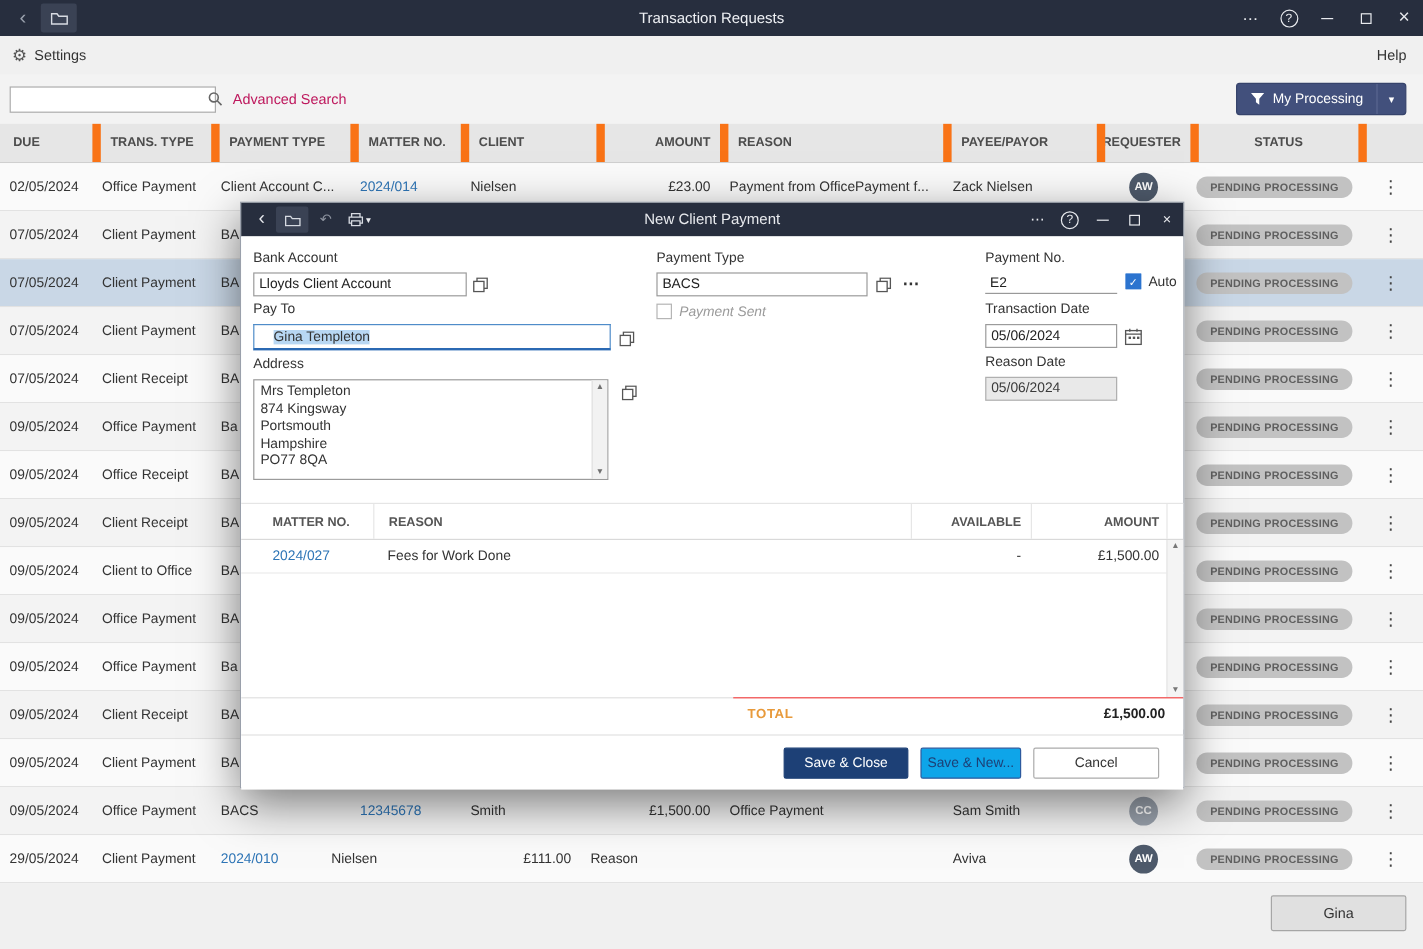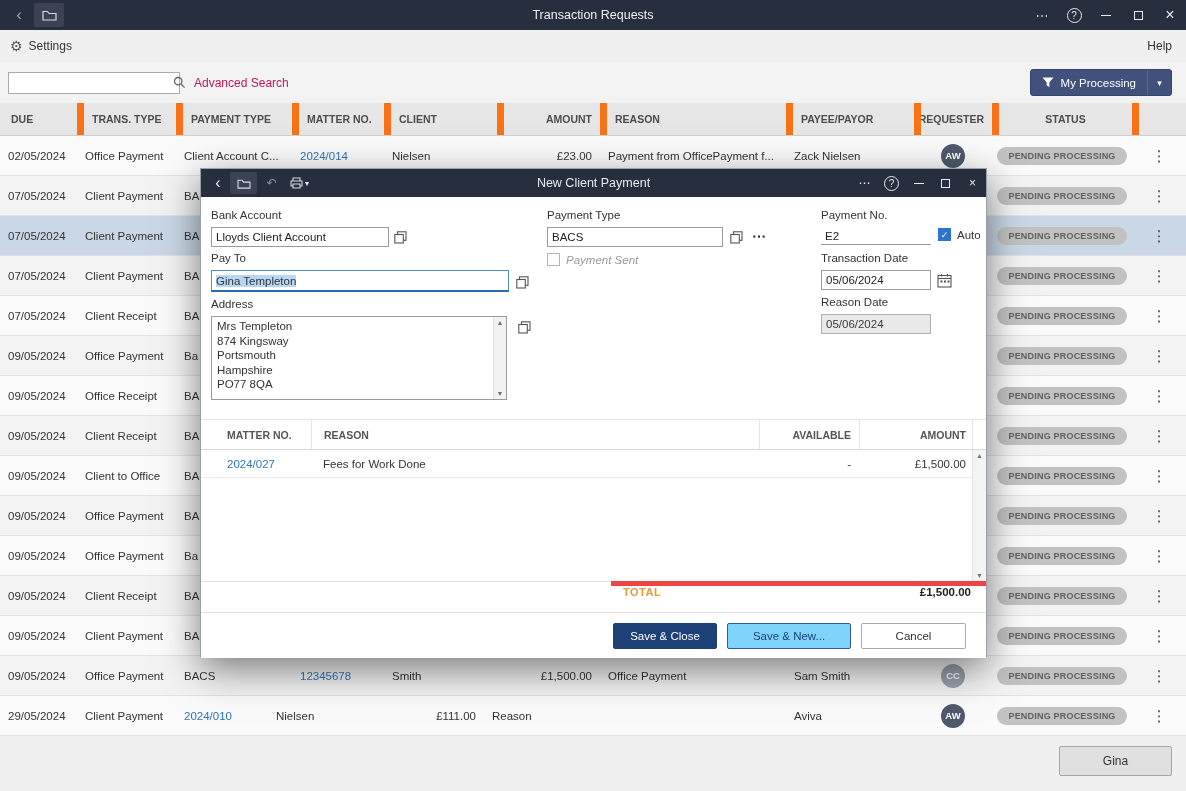--- a/index.html
+++ b/index.html
@@ -76,21 +76,21 @@
   .undo { color:#8d939f; font-size:14px; }
   .print-caret { font-size:8px; margin-left:2px; }
   .dlg-title { flex:1; text-align:center; font-size:12.5px; }
   .dlg-body { position:relative; flex:1 1 auto; font-size:11.5px; color:#333; background:#fff; }
 
   .f-label { position:absolute; font-size:11.5px; color:#333; white-space:nowrap; }
   .f-label.dim { color:#9a9a9a; }
   .f-input { position:absolute; height:20px; border:1px solid #9b9b9b; font-size:11.5px; padding:0 4px; color:#222; background:#fff; font-family:inherit; outline:none; }
   .f-input.readonly { background:#e9e9e9; border-color:#b0b0b0; color:#3a3a3a; }
   .f-input.underline-only { border:none; border-bottom:1px solid #999; height:18px; background:transparent; }
-  .payto { position:absolute; left:10px; top:73px; width:298px; height:22px; border:1px solid #4f8cc9; border-bottom:2px solid #2b69b3; display:flex; align-items:center; padding:0 4px; background:#fff; }
+  .payto { position:absolute; left:10px; top:73px; width:298px; height:22px; border:1px solid #4f8cc9; border-bottom:2px solid #2b69b3; display:flex; align-items:center; padding:0 16px; background:#fff; }
   .payto .sel { background:#b8d7f3; }
   .icon-btn { position:absolute; width:18px; height:18px; display:flex; align-items:center; justify-content:center; cursor:default; }
   .more-btn { position:absolute; font-size:14px; font-weight:700; color:#333; width:20px; text-align:center; cursor:default; }
   .address-box { position:absolute; left:10px; top:119px; width:296px; height:84px; border:1px solid #9b9b9b; display:flex; background:#fff; }
   .address-text { flex:1; padding:2px 5px; white-space:pre-line; line-height:14.5px; font-size:11.5px; overflow:hidden; }
   .mini-scroll { width:13px; background:#f2f2f2; border-left:1px solid #e0e0e0; display:flex; flex-direction:column; justify-content:space-between; align-items:center; font-size:7px; color:#707070; padding:2px 0; }
   .chk-row { position:absolute; display:flex; align-items:center; gap:6px; }
   .chk { width:13px; height:13px; border:1px solid #b5b5b5; background:#fff; display:flex; align-items:center; justify-content:center; font-size:9px; flex:0 0 auto; }
   .chk.checked { background:#2c74cf; border-color:#2c74cf; color:#fff; }
 
@@ -102,28 +102,28 @@
   .d-reason { flex:1; padding-left:12px; }
   .d-avail  { width:100px; justify-content:flex-end; padding-right:8px; }
   .d-amt    { width:113px; justify-content:flex-end; padding-right:6px; }
   .d-sp     { width:14px; }
   .dlg-rows { position:absolute; left:0; top:253px; width:100%; height:131px; background:#fff; }
   .drow { height:28px; display:flex; align-items:stretch; border-bottom:1px solid #ececec; font-size:11.5px; color:#333; }
   .dlg-vscroll { position:absolute; right:0; top:0; width:14px; height:131px; background:#f4f4f4; border-left:1px solid #e4e4e4; display:flex; flex-direction:column; justify-content:space-between; align-items:center; font-size:7px; color:#777; padding:2px 0; }
 
   .dlg-total { position:absolute; left:0; top:384px; width:100%; height:27px; display:flex; background:#fff; }
   .total-left { width:410px; border-top:1px solid #e0e0e0; }
-  .total-right { flex:1; border-top:5px solid #ef4444; display:flex; }
+  .total-right { flex:1; border-top:1px solid #ef4444; display:flex; align-items:center; }
   .total-label { color:#e89a3b; font-weight:700; font-size:11px; padding-left:12px; letter-spacing:0.5px; }
   .total-amount { margin-left:auto; padding-right:15px; font-weight:700; font-size:11.5px; color:#222; }
 
   .dlg-buttons { position:absolute; left:0; top:415px; width:100%; height:46px; border-top:1px solid #e2e2e2; display:flex; align-items:center; justify-content:flex-end; gap:10px; padding-right:20px; background:#fff; }
   .btn { height:26px; font-size:11.5px; border-radius:2px; display:flex; align-items:center; justify-content:center; cursor:default; font-family:inherit; }
   .btn-primary { width:104px; background:#1d4076; color:#fff; border:1px solid #1d4076; }
-  .btn-secondary { width:124px; background:#7dd3fc; color:#1d4076; border:1px solid #2d5a9e; }
+  .btn-secondary { width:84px; background:#0ea5e9; color:#1d4076; border:1px solid #2d5a9e; }
   .btn-plain { width:105px; background:#fff; color:#333; border:1px solid #ababab; }
 
   svg { display:block; }
 </style>
 </head>
 <body>
 
 <div class="app">
 
   <div class="titlebar">

